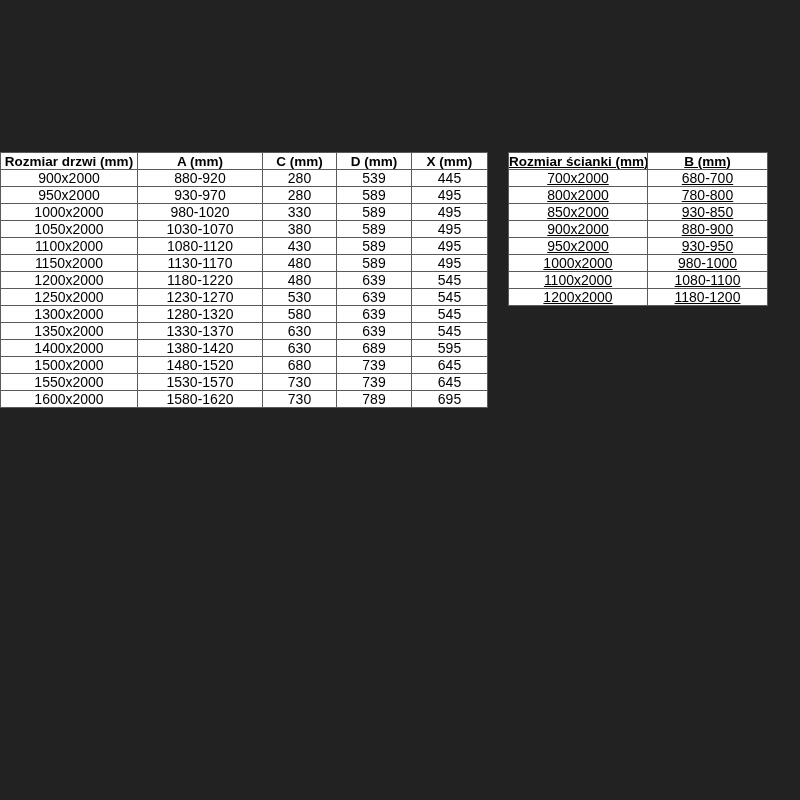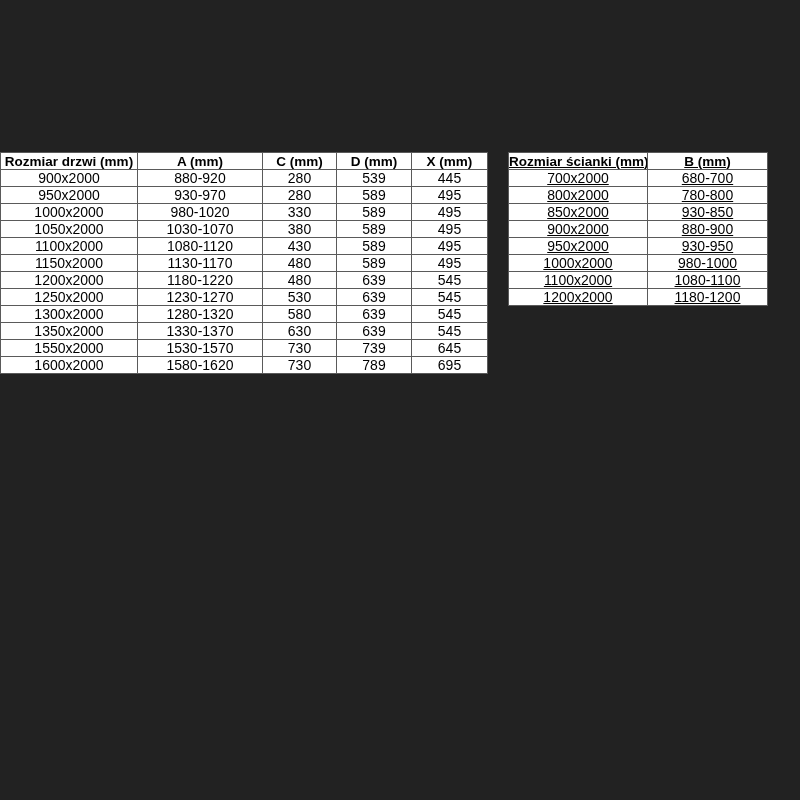--- a/index.html
+++ b/index.html
@@ -143,20 +143,34 @@
           <td>545</td>
         </tr>
         <tr>
           <td>1350x2000</td>
           <td>1330-1370</td>
           <td>630</td>
           <td>639</td>
           <td>545</td>
         </tr>
         <tr>
+          <td>1400x2000</td>
+          <td>1380-1420</td>
+          <td>630</td>
+          <td>689</td>
+          <td>595</td>
+        </tr>
+        <tr>
+          <td>1500x2000</td>
+          <td>1480-1520</td>
+          <td>680</td>
+          <td>739</td>
+          <td>645</td>
+        </tr>
+        <tr>
           <td>1550x2000</td>
           <td>1530-1570</td>
           <td>730</td>
           <td>739</td>
           <td>645</td>
         </tr>
         <tr>
           <td>1600x2000</td>
           <td>1580-1620</td>
           <td>730</td>

